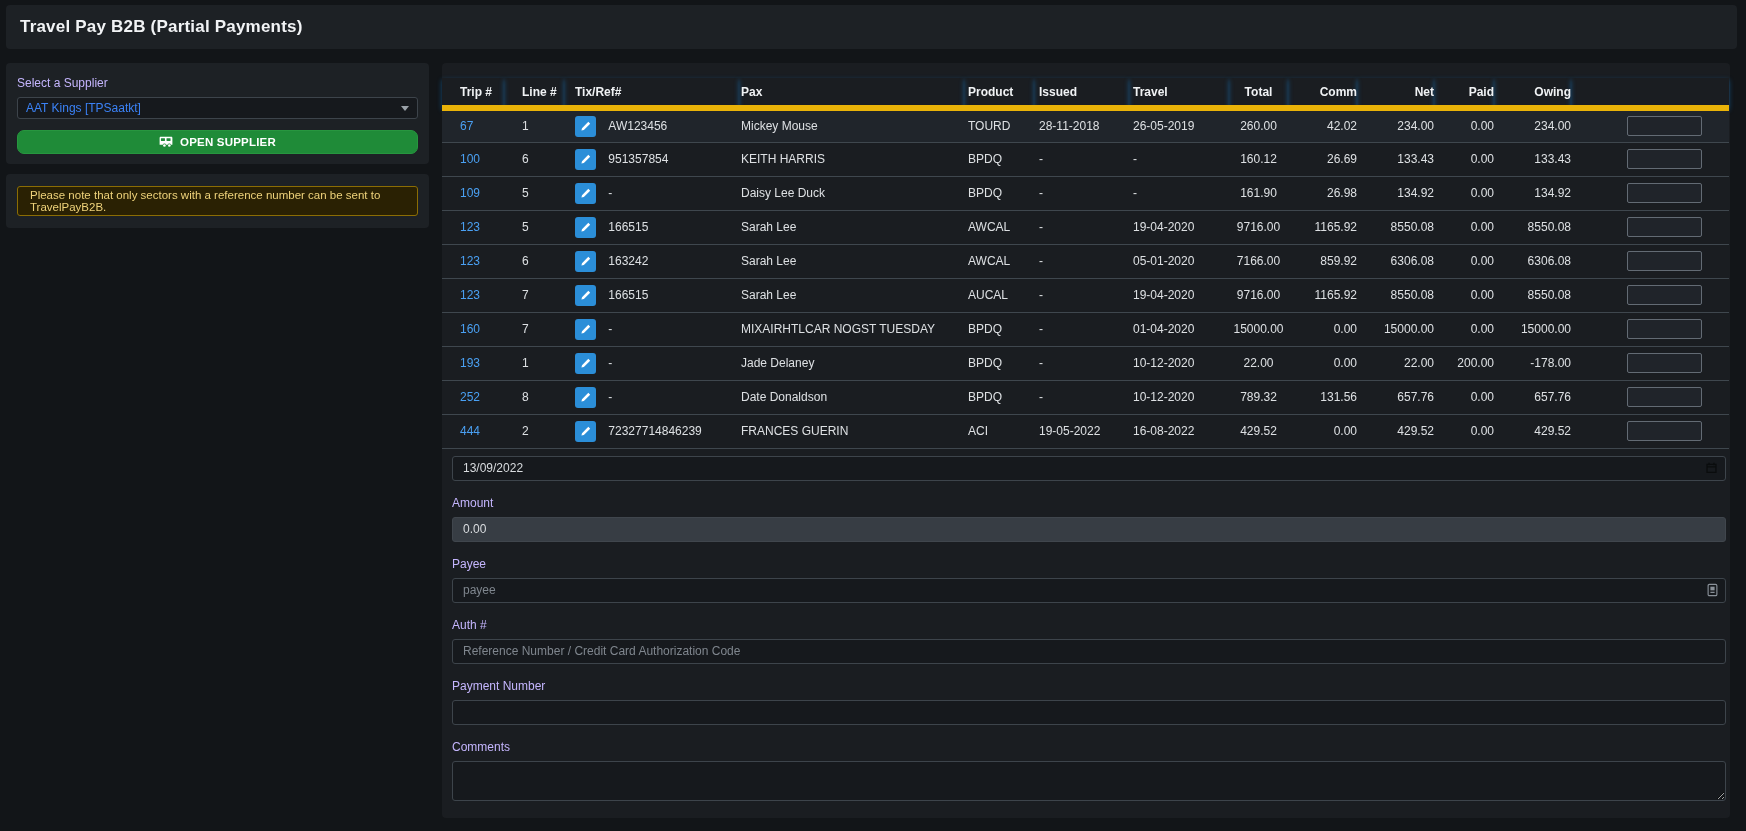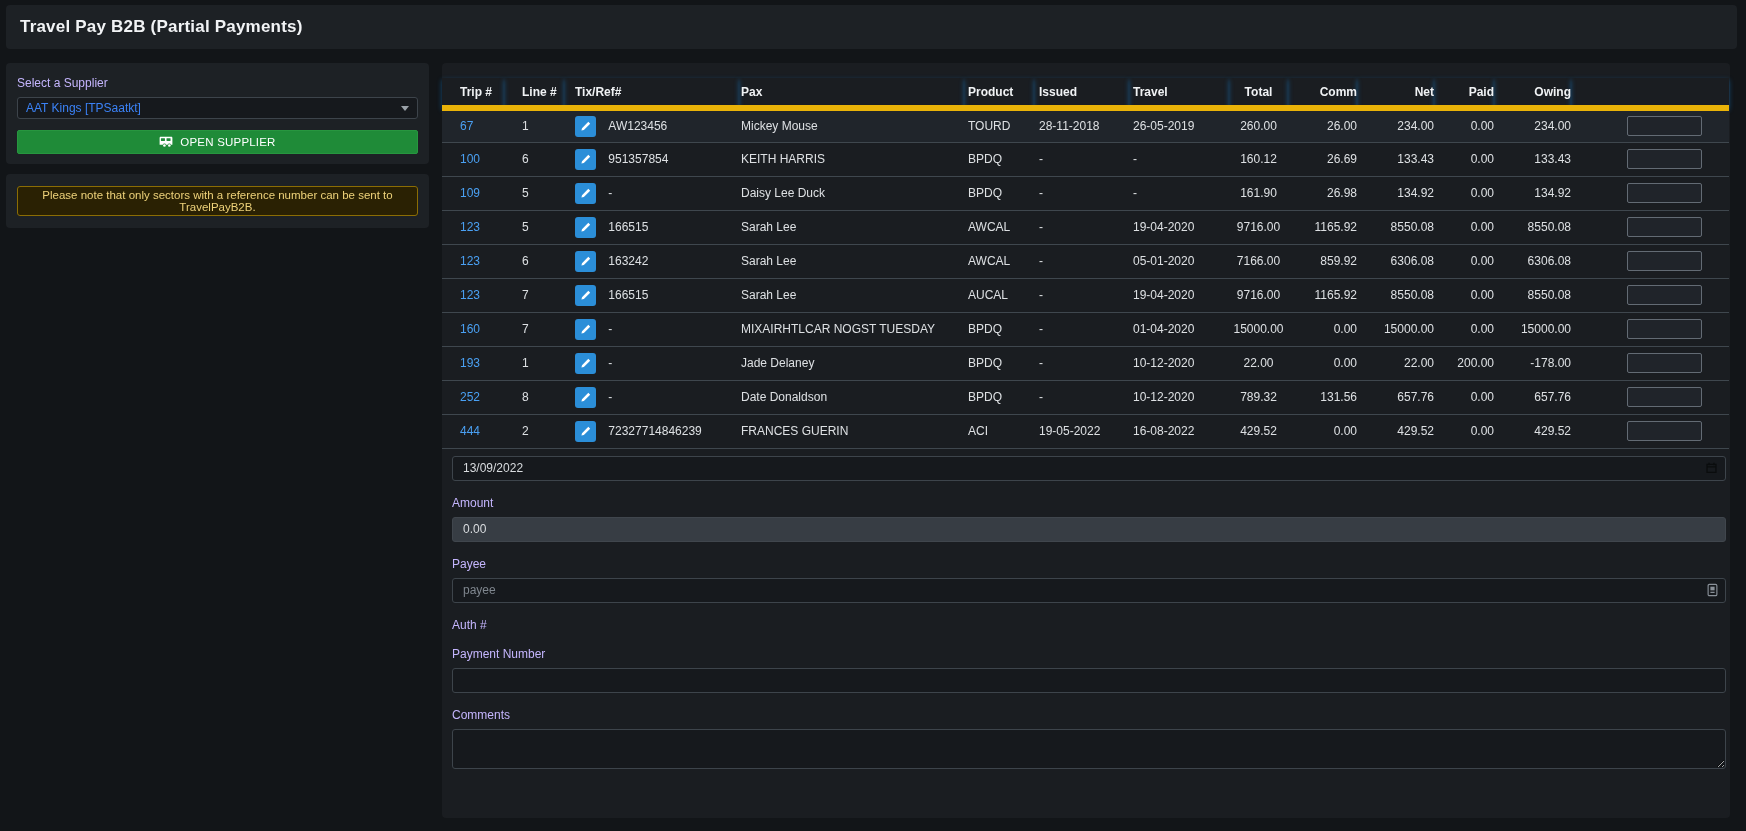--- a/index.html
+++ b/index.html
@@ -13,24 +13,24 @@
   .card { position:absolute; left:6px; width:423px; background:#1d2125; border-radius:4px; }
   .card-supplier { top:63px; height:101px; padding:13px 11px; }
   .field-label { display:block; font-size:12px; color:#c4b5fd; margin-bottom:7px; }
   .select-wrap { position:relative; }
   select.supplier { width:100%; height:22px; background:#16191d; color:#3b82f6;
     border:1px solid #3d444b; border-radius:3px; font-size:12px; padding:0 8px;
     appearance:none; -webkit-appearance:none; }
   .caret { position:absolute; right:9px; top:9px; width:0; height:0; pointer-events:none;
     border-left:4px solid transparent; border-right:4px solid transparent; border-top:5px solid #9aa1a8; }
   .btn-green { display:flex; align-items:center; justify-content:center; gap:7px;
-    background:#1f8b38; border:1px solid #27963f; border-radius:2px; color:#fff;
-    font-size:11.5px; font-weight:normal; cursor:pointer; letter-spacing:.2px; }
+    background:#1f8b38; border:1px solid #27963f; border-radius:7px; color:#fff;
+    font-size:11.5px; font-weight:bold; cursor:pointer; letter-spacing:.2px; }
   .btn-open { width:100%; height:24px; margin-top:11px; }
-  .card-note { top:174px; height:54px; padding:12px 11px;text-align:center; }
+  .card-note { top:174px; height:54px; padding:12px 11px; }
   .warning-box { height:30px; border:1px solid #8b6d04; background:#2a2103; border-radius:3px;
     display:flex; align-items:center; padding:0 12px; }
   .warning-box span { font-size:11.5px; color:#eed27a; }
 
   
   .panel { position:absolute; left:442px; top:63px; width:1288px; height:755px;
     background:#1a1d21; border-radius:4px; padding-top:15px; }
   table.grid { width:1287px; border-collapse:collapse; table-layout:fixed; }
   .grid th { height:30px; font-size:12px; font-weight:bold; color:#f0f2f4; text-align:left;
     border-bottom:6px solid #eab308; box-shadow:0 2px 5px rgba(23,137,224,.45); }
@@ -131,21 +131,21 @@
             <path class="icon-white" d="M12.1 1.2l2.7 2.7-9.2 9.2-3.5.8.8-3.5 9.2-9.2z"></path>
           </svg>
         </span>
         <span class="ref-text">AW123456</span>
       </td>
       <td class="c-pax">Mickey Mouse</td>
       <td class="c-prod">TOURD</td>
       <td class="c-issued">28-11-2018</td>
       <td class="c-travel">26-05-2019</td>
       <td class="c-total">260.00</td>
-      <td class="c-comm">26.00</td>
+      <td class="c-comm">42.02</td>
       <td class="c-net">234.00</td>
       <td class="c-paid">0.00</td>
       <td class="c-owing">234.00</td>
       <td class="c-inp"><input class="row-input" type="text" style=""></td>
     </tr>
         <tr>
       <td class="c-trip"><a class="trip-link">100</a></td>
       <td class="c-line">6</td>
       <td class="c-tix">
         <span class="edit-btn">
@@ -364,20 +364,21 @@
         <input class="txt" type="text" placeholder="payee" style="">
         <svg class="input-icon" width="11" height="14" viewBox="0 0 12 16">
           <rect x="1" y="1.5" width="10" height="13" rx="1.5" fill="none" stroke="#8a9199" stroke-width="1.3"></rect>
           <rect x="3.6" y="4.2" width="4.8" height="4.2" fill="#8a9199"></rect>
           <rect x="3.6" y="10" width="4.8" height="1.4" fill="#8a9199"></rect>
         </svg>
       </div>
     </div>
     <div class="form-group">
       <label class="field-label">Auth #</label>
+      <input class="txt" type="text" placeholder="Reference Number / Credit Card Authorization Code" style="">
     </div>
     <div class="form-group">
       <label class="field-label">Payment Number</label>
       <input class="txt" type="text" style="">
     </div>
     <div class="form-group">
       <label class="field-label">Comments</label>
       <textarea class="txt" style=""></textarea>
     </div>
 

